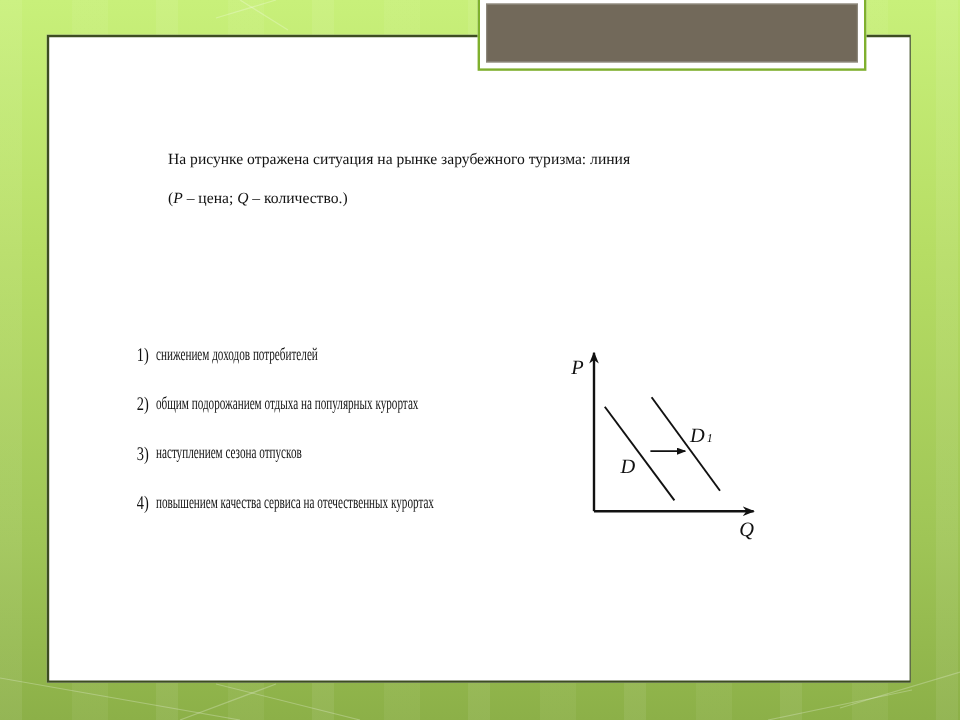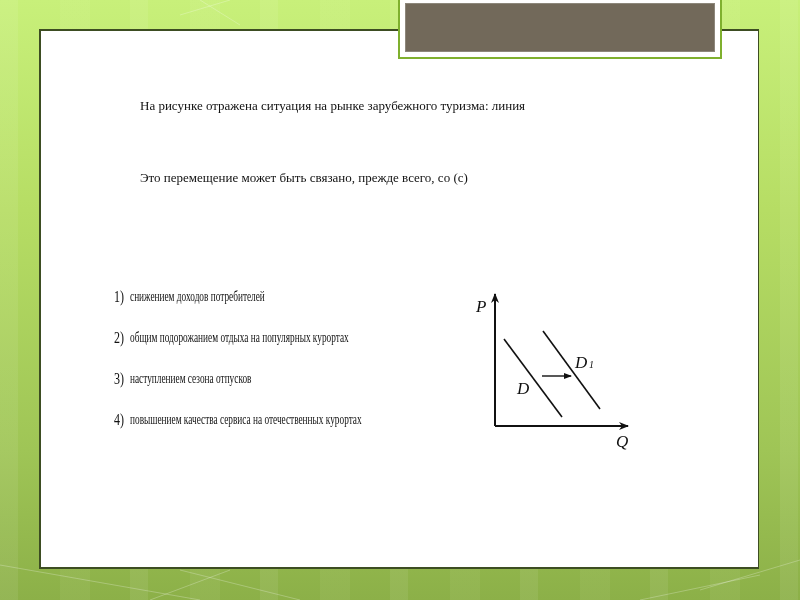--- a/index.html
+++ b/index.html
@@ -23,21 +23,21 @@
   }
   .title-box {
     position:absolute; left:398px; top:-4px; width:324px; height:63px;
     background:#ffffff; border:2px solid #7fb02e; box-sizing:border-box;
     padding:5px;
   }
   .title-box-inner {
     width:100%; height:100%; background:#72695a; border:1px solid #8d877b; box-sizing:border-box;
   }
   .question {
-    position:absolute; left:140px; top:97px; width:420px;
+    position:absolute; left:140px; top:124px; width:420px;
     font-size:13px; line-height:18px; color:#111;
   }
   .question p { margin:0; }
   .question .gap { height:14px; }
   .question .gap2 { height:40px; }
   .question i { font-style:italic; }
   .question sub { font-size:9px; vertical-align:-2px; }
   .options {
     position:absolute; left:114px; top:288px;
     font-size:15px; color:#111;
@@ -72,22 +72,22 @@
 
 <div class="card"></div>
 
 <div class="title-box">
   <div class="title-box-inner"></div>
 </div>
 
 <div class="question">
   <p><span>На рисунке отражена ситуация на рынке зарубежного туризма: линия</span></p>
   <div class="gap"></div>
+  <p><span>(</span><i>P</i><span> – цена; </span><i>Q</i><span> – количество.)</span></p>
   <div class="gap2"></div>
-  <p>Это перемещение может быть связано, прежде всего, со (с)</p>
 </div>
 
 <div class="options">
   <div class="option">
     <span class="num">1)</span>
     <span class="txt">снижением доходов потребителей</span>
   </div>
   <div class="option">
     <span class="num">2)</span>
     <span class="txt">общим подорожанием отдыха на популярных курортах</span>

